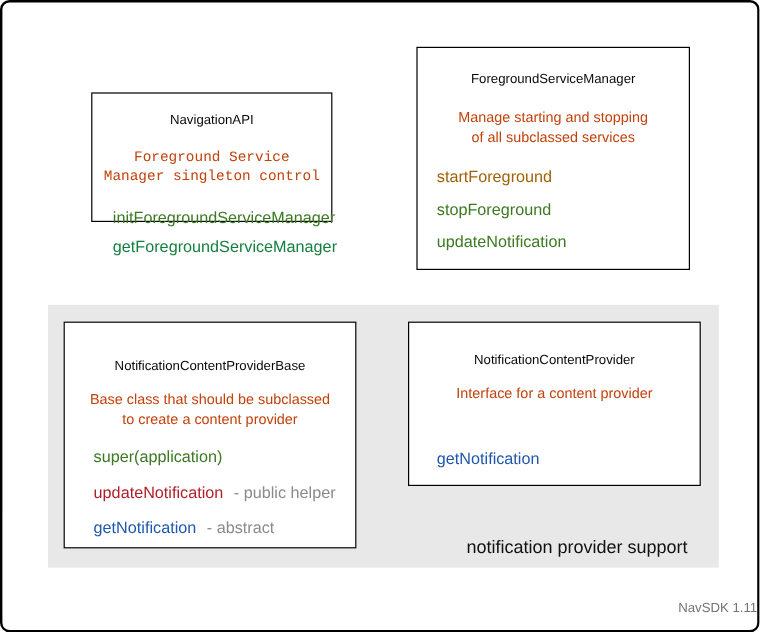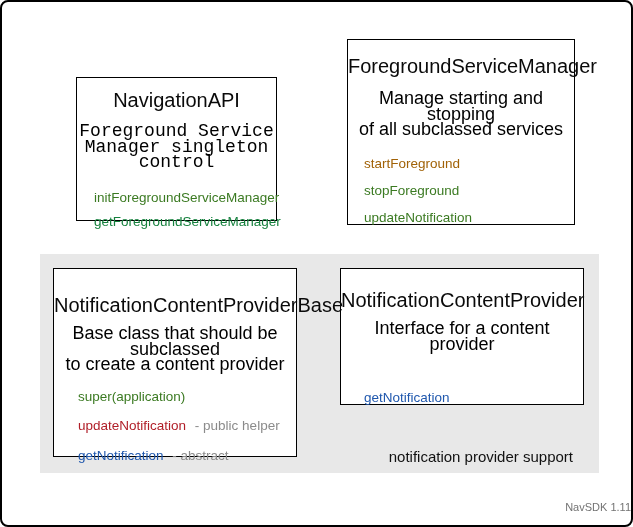--- a/index.html
+++ b/index.html
@@ -33,38 +33,38 @@
     white-space: nowrap;
   }
 
   .class-box {
     position: absolute;
     background: #ffffff;
     border: 1.5px solid #000000;
     box-sizing: border-box;
   }
 
-  #box-nav  { left: 74px;  top: 75px;  width: 201px; height: 144px; }
+  #box-nav  { left: 74px;  top: 75px;  width: 201px; height: 108px; }
   #box-fsm  { left: 345px; top: 37px;  width: 228px; height: 186px; }
   #box-ncpb { left: 51px;  top: 266px; width: 244px; height: 189px; }
   #box-ncp  { left: 338px; top: 266px; width: 244px; height: 137px; }
 
   .box-title {
     text-align: center;
-    font-size: 20px;
+    font-size: 11px;
     line-height: 20px;
     color: #0a0a0a;
     white-space: nowrap;
   }
 
   .box-desc {
     text-align: center;
-    font-size: 18px;
+    font-size: 12px;
     line-height: 15.5px;
-    color: #000000;
+    color: #c2410c;
   }
 
   .box-methods { }
   .method-line {
     font-size: 13.5px;
     line-height: 16px;
     white-space: nowrap;
   }
   .method-note { margin-left: 5px; }
 

